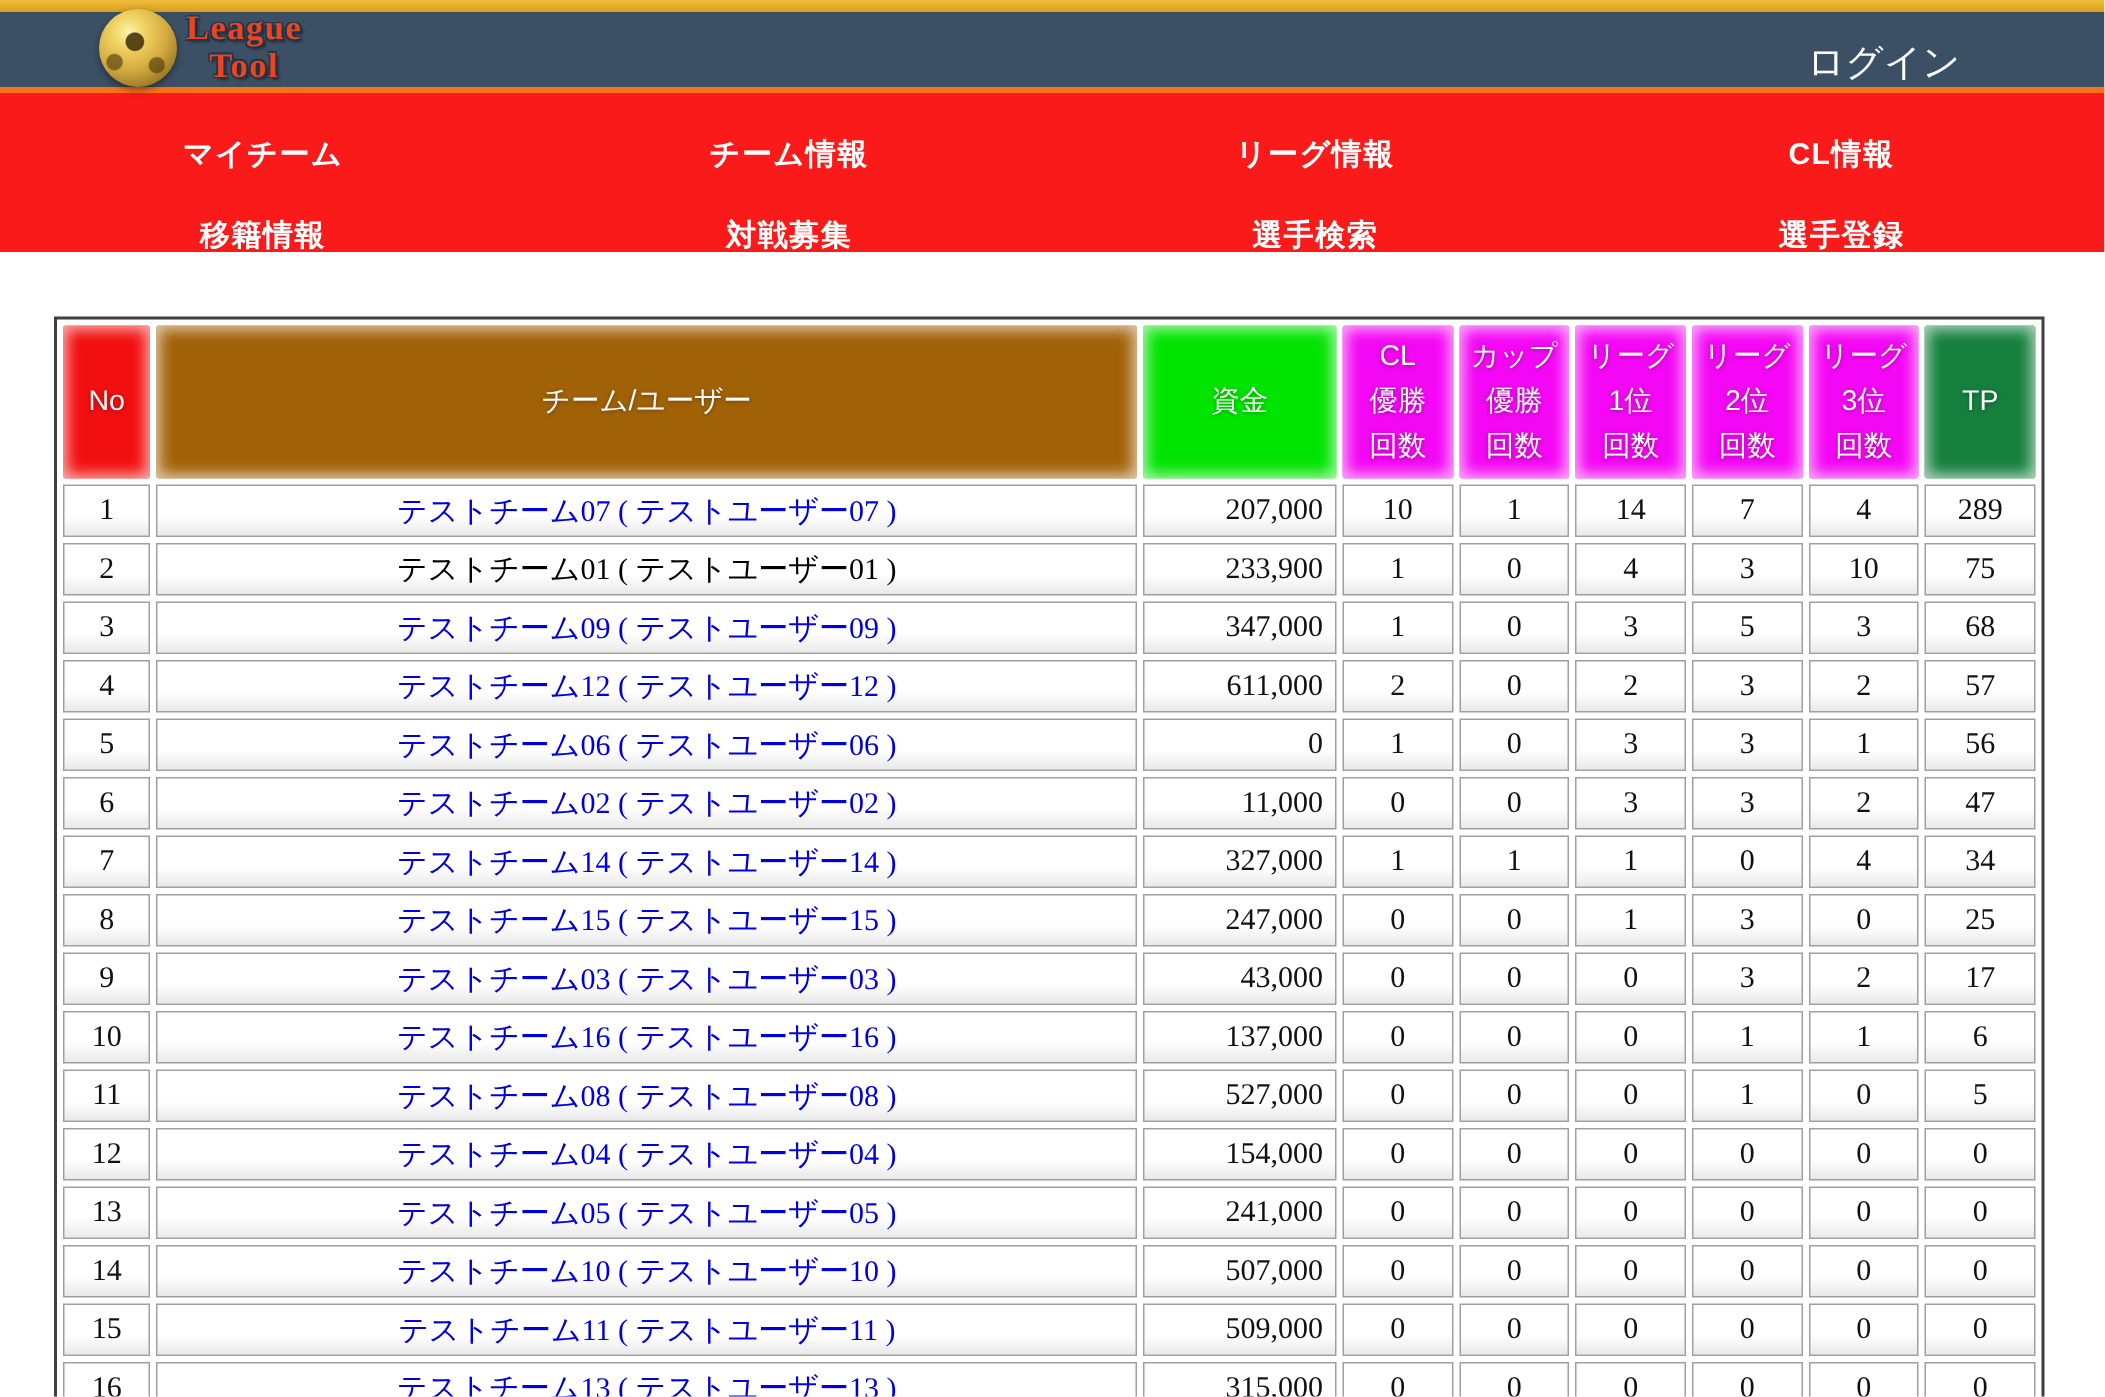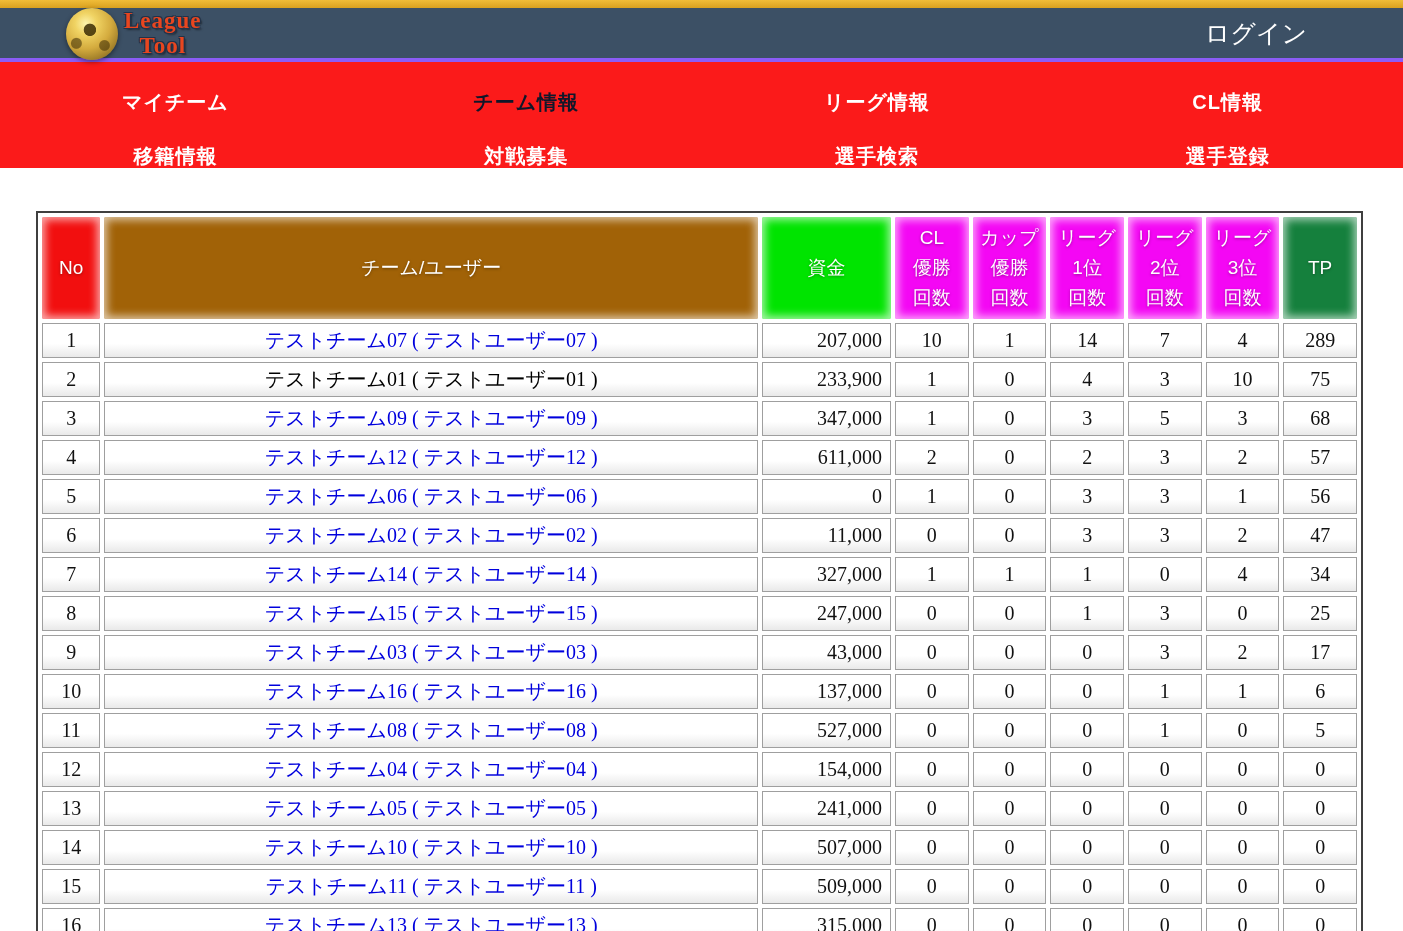--- a/index.html
+++ b/index.html
@@ -5,22 +5,22 @@
   html,body{margin:0;padding:0;}
   body{
     width:1403px;height:931px;overflow:hidden;background:#ffffff;
     font-family:"Liberation Sans","DejaVu Sans",sans-serif;
     -webkit-font-smoothing:antialiased;
   }
   
   .top-strip{height:8px;background:linear-gradient(#f0bc38,#d9a01f);}
   
   .app-header{
-    height:50px;background:#3c5065;border-bottom:4px solid #8b5cf6;
-    display:flex;align-items:center;justify-content:space-between;
+    height:50px;background:#3c5065;border-bottom:4px solid #f97316;
+    display:flex;align-items:flex-end;justify-content:space-between;
   }
   .logo{display:flex;align-items:center;margin-left:66px;gap:6px;}
   .ball{
     width:52px;height:52px;border-radius:50%;margin-top:2px;position:relative;
     background:
       radial-gradient(circle at 46% 42%, rgba(60,45,5,.85) 0 14%, rgba(60,45,5,0) 16%),
       radial-gradient(circle at 20% 68%, rgba(70,52,8,.6) 0 9%, rgba(70,52,8,0) 11%),
       radial-gradient(circle at 74% 72%, rgba(70,52,8,.6) 0 9%, rgba(70,52,8,0) 11%),
       radial-gradient(circle at 38% 30%, #fdf4ac 0%, #f0d363 22%, #d4ab3e 52%, #8a6b20 86%, #51400f 100%);
     box-shadow:0 2px 5px rgba(0,0,0,.45);
@@ -35,21 +35,21 @@
   .login-link{
     color:#ffffff;font-size:25px;margin-right:96px;text-decoration:none;cursor:pointer;
   }
   
   .main-nav{height:106px;background:#fb1a1a;display:flex;flex-direction:column;}
   .nav-row{flex:1;display:grid;grid-template-columns:repeat(4,1fr);align-items:center;margin-top:27px;}
   .nav-item{
     justify-self:center;color:#ffffff;font-weight:bold;font-size:20px;
     text-decoration:none;cursor:pointer;letter-spacing:1px;
   }
-  .nav-item.current{color:#0f172a;}
+  .nav-item.current{color:#ffffff;}
   
   .table-wrap{margin:43px 0 0 36px;}
   table.rank{
     border-collapse:separate;border-spacing:4px;
     border:2px solid #3f3f3f;background:#ffffff;table-layout:fixed;width:1327px;
   }
   col.c-no{width:57px;}  col.c-team{width:639px;} col.c-funds{width:126px;}
   col.c-cnt{width:72px;} col.c-tp{width:72px;}
   th.hcell{
     height:98px;vertical-align:middle;text-align:center;padding:2px;

